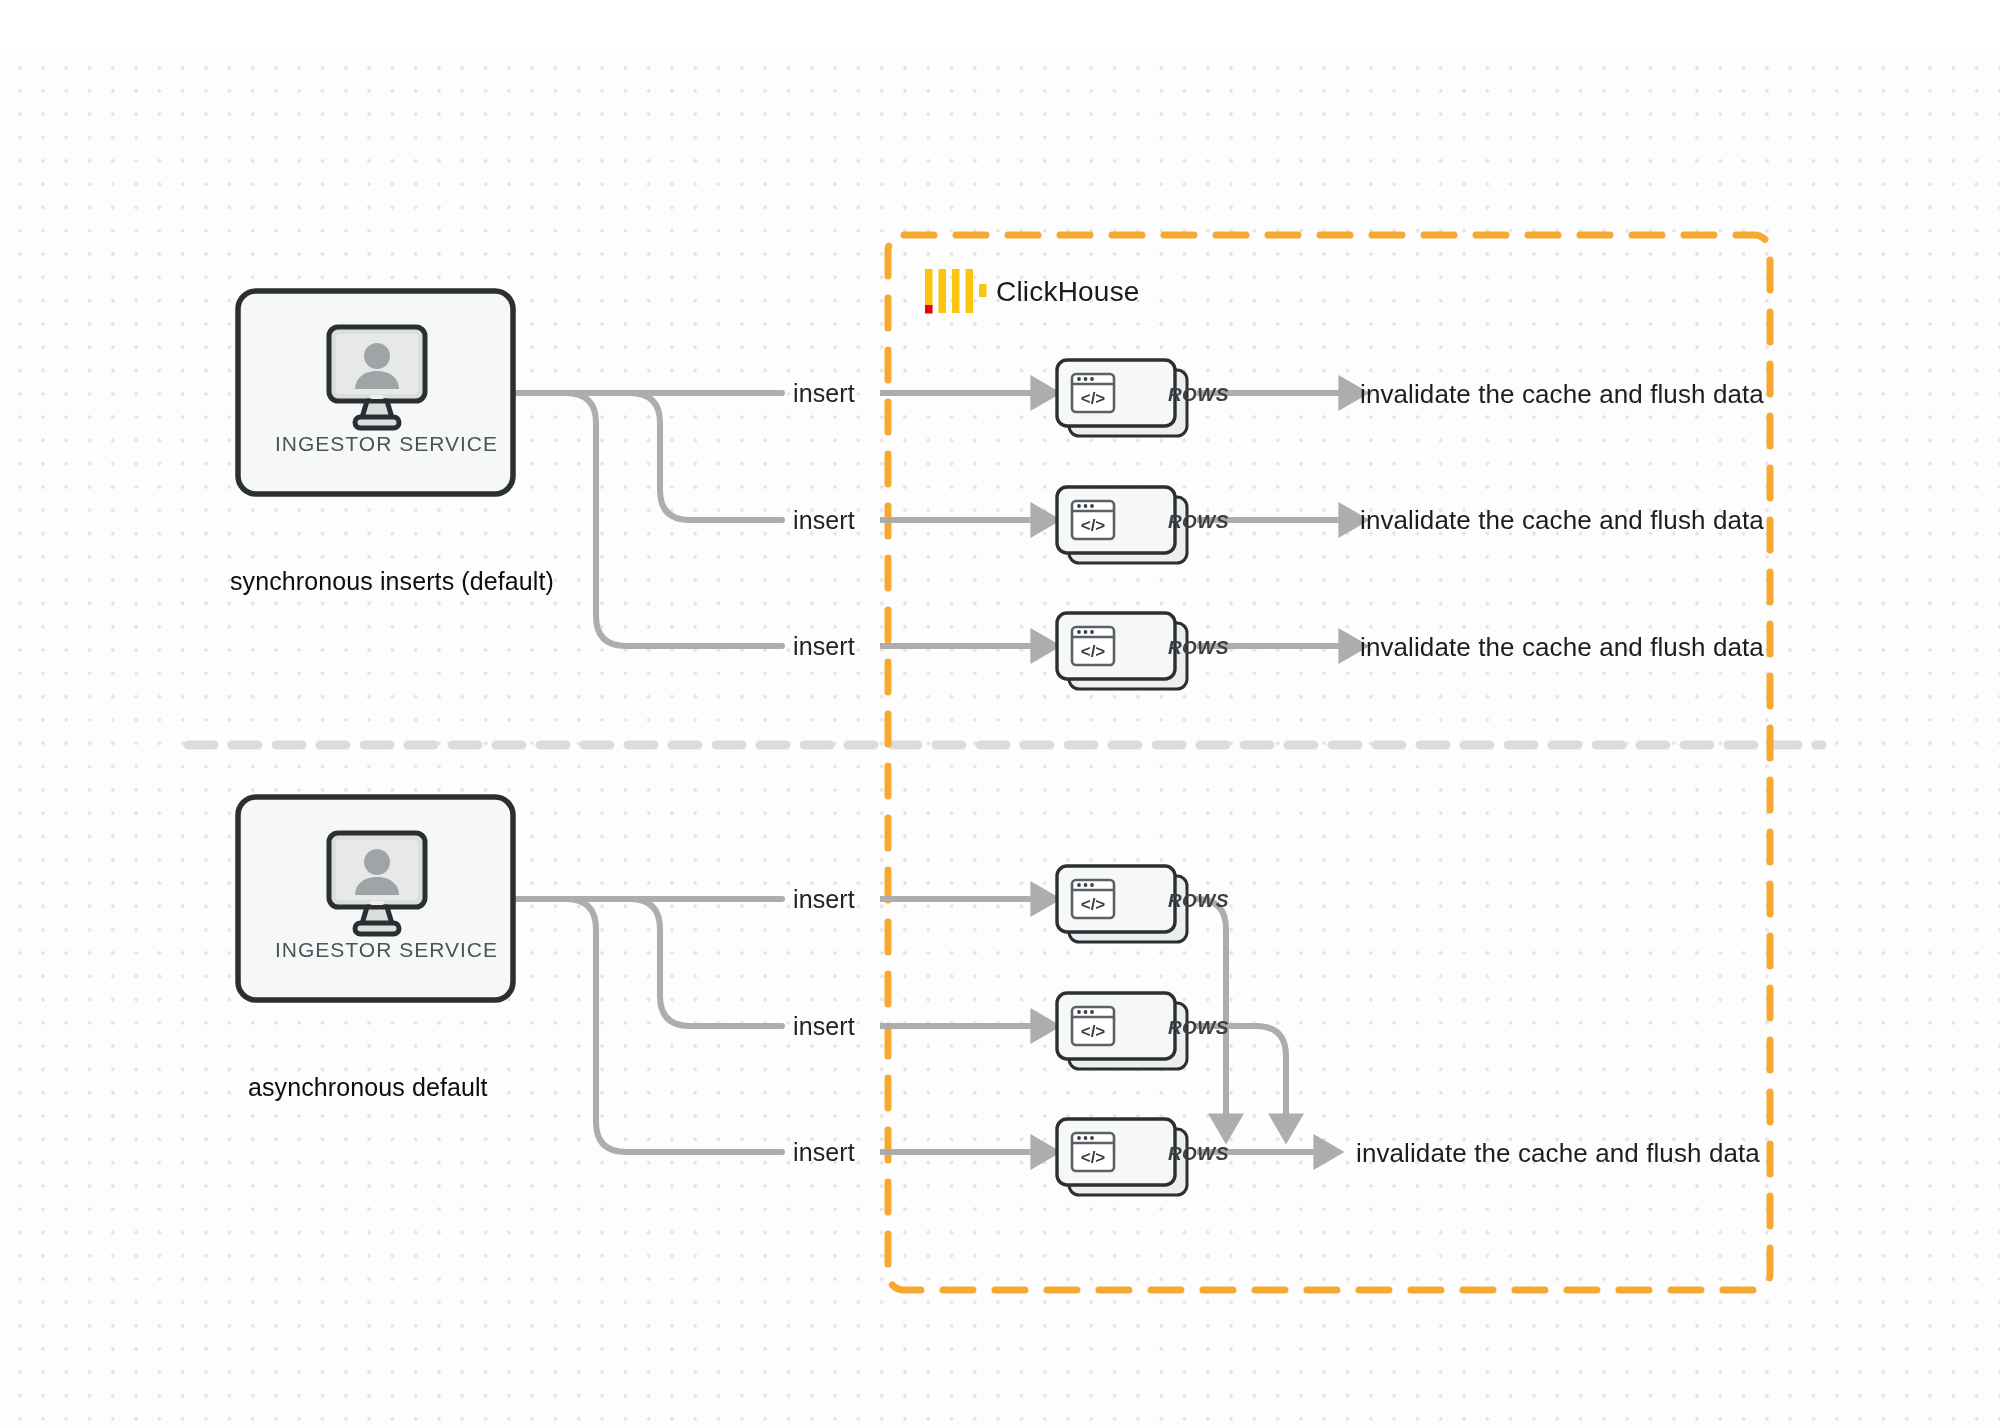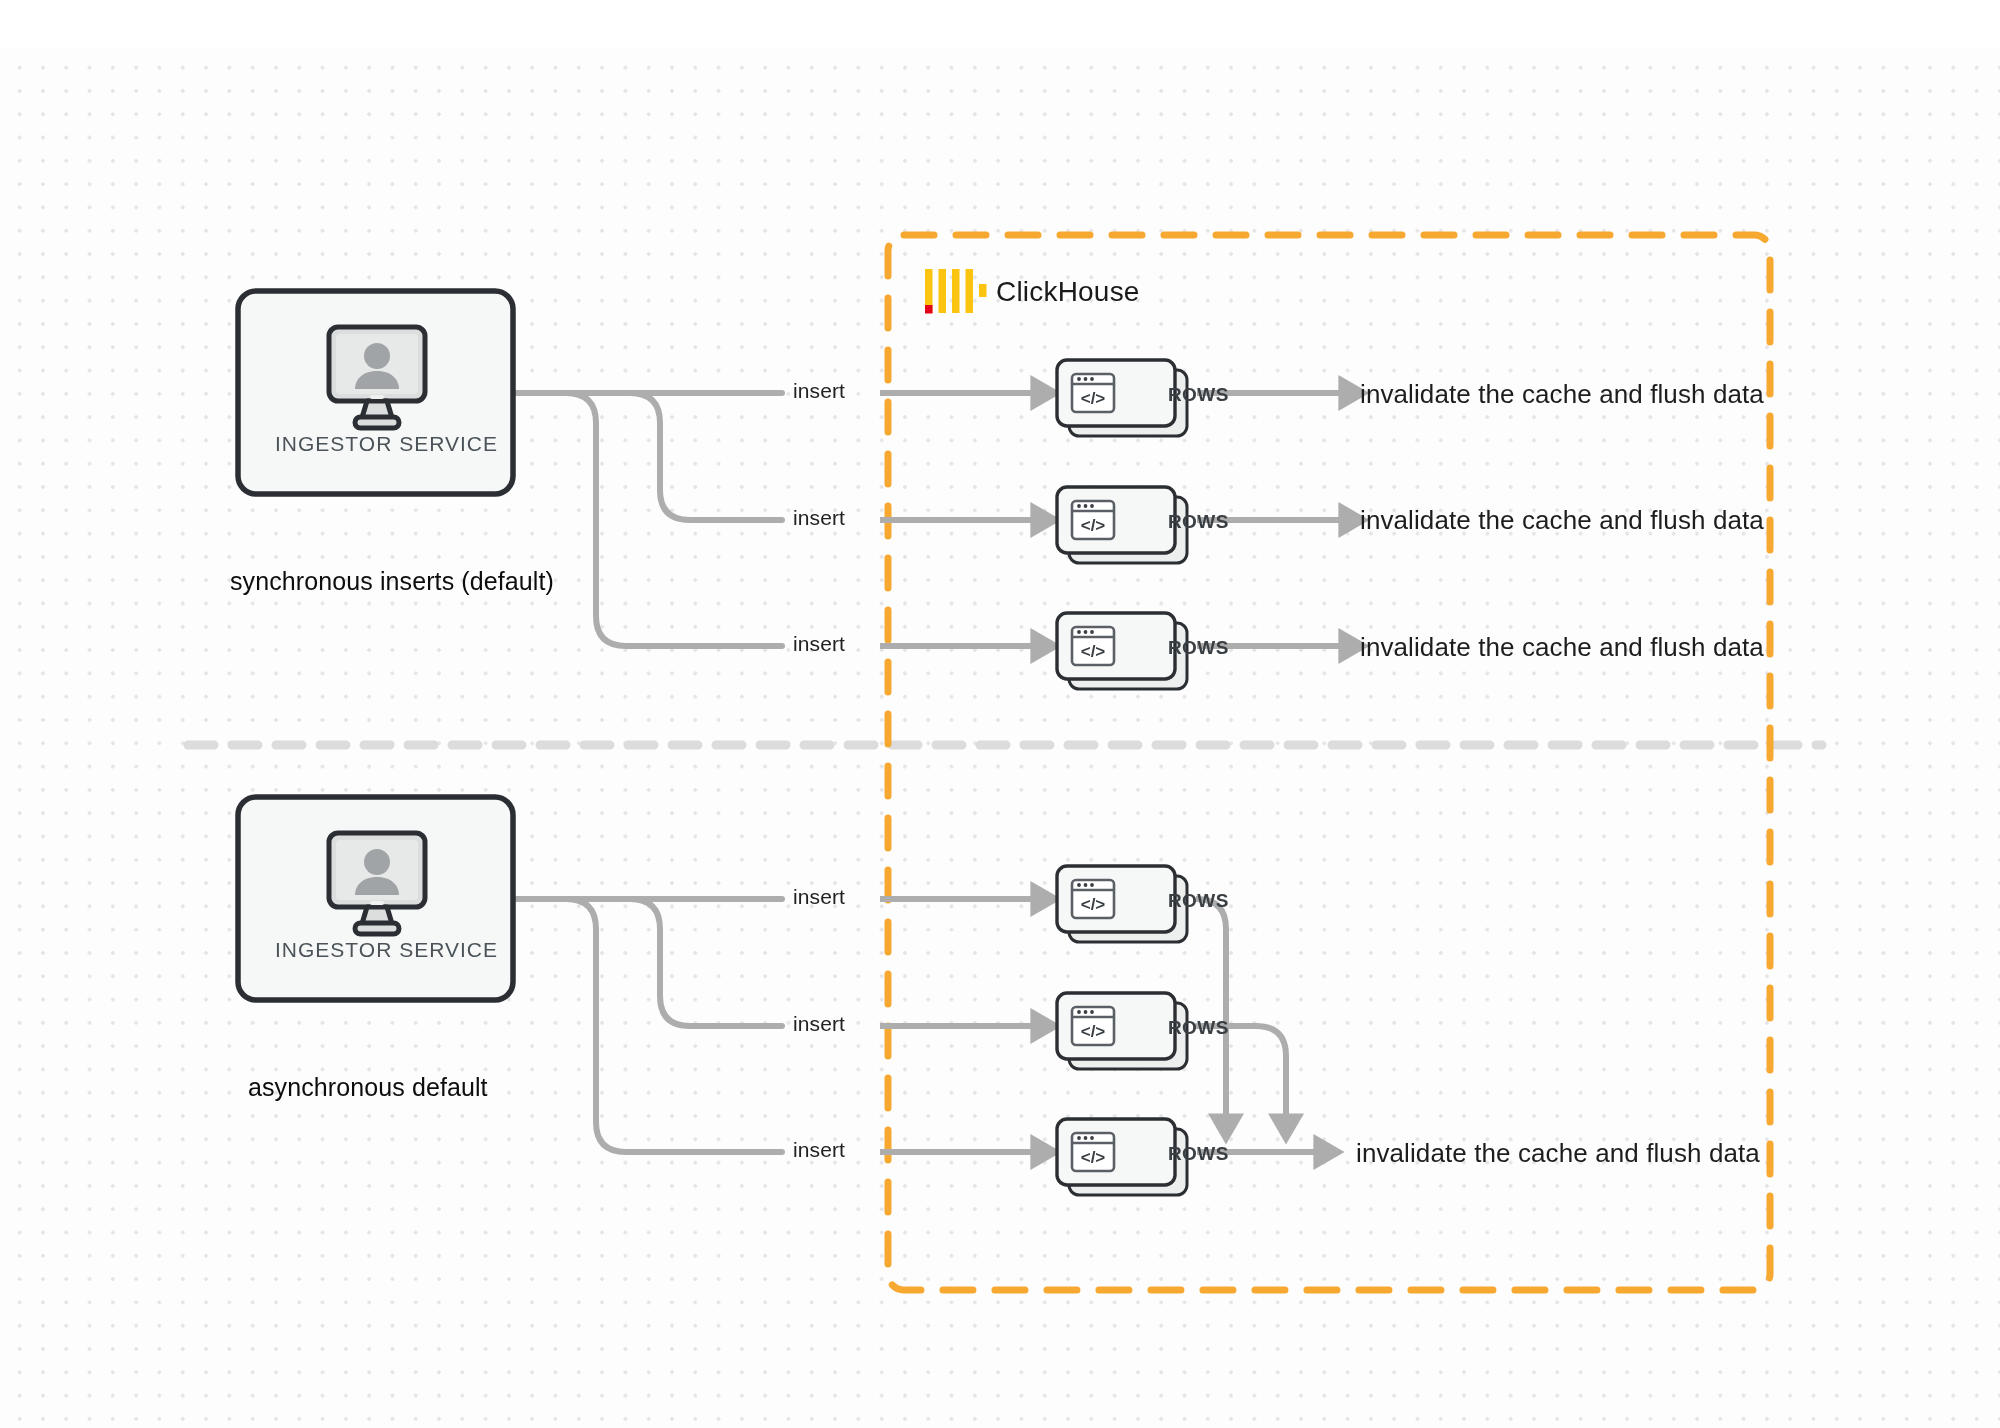--- a/index.html
+++ b/index.html
@@ -14,26 +14,26 @@
     overflow:hidden;
     background-color:#fdfdfd;
     background-image:radial-gradient(#e6e4e4 1.6px, transparent 1.7px);
     background-size:23.3px 23.3px;
     background-position:8px 8px;
     margin-top:48px;
   }
   #diagram-svg{position:absolute;left:0;top:0;width:2000px;height:1428px;}
 
   .lbl{position:absolute;white-space:nowrap;color:#1f1f1f;}
-  .insert-label{font-size:21px;color:#222;letter-spacing:0.1px;}
+  .insert-label{font-size:25px;color:#222;letter-spacing:0.1px;}
   .flush-label{font-size:26px;color:#1d1d1d;letter-spacing:0.1px;}
   .mode-label{font-size:25px;font-weight:normal;color:#0d0d0d;letter-spacing:0.1px;}
   .ch-label{font-size:28px;color:#1a1a1a;letter-spacing:0.2px;}
   .svc-label{font-size:21px;color:#4b5358;letter-spacing:1.0px;}
-  .rows-label{font-size:19px;font-weight:bold;color:#3a3f44;letter-spacing:0.4px;}
+  .rows-label{font-size:19px;font-style:italic;font-weight:bold;color:#3a3f44;letter-spacing:0.4px;}
 </style>
 </head>
 <body>
 
 <div id="canvas">
 
   <svg id="diagram-svg" viewBox="0 0 2000 1428" xmlns="http://www.w3.org/2000/svg">
     <defs>
       <marker id="arrow-right" markerWidth="9" markerHeight="9" refX="2.1" refY="3" orient="auto" markerUnits="strokeWidth">
         <path d="M0,0 L0,6 L5.2,3 z" fill="#ADADAD"></path>

